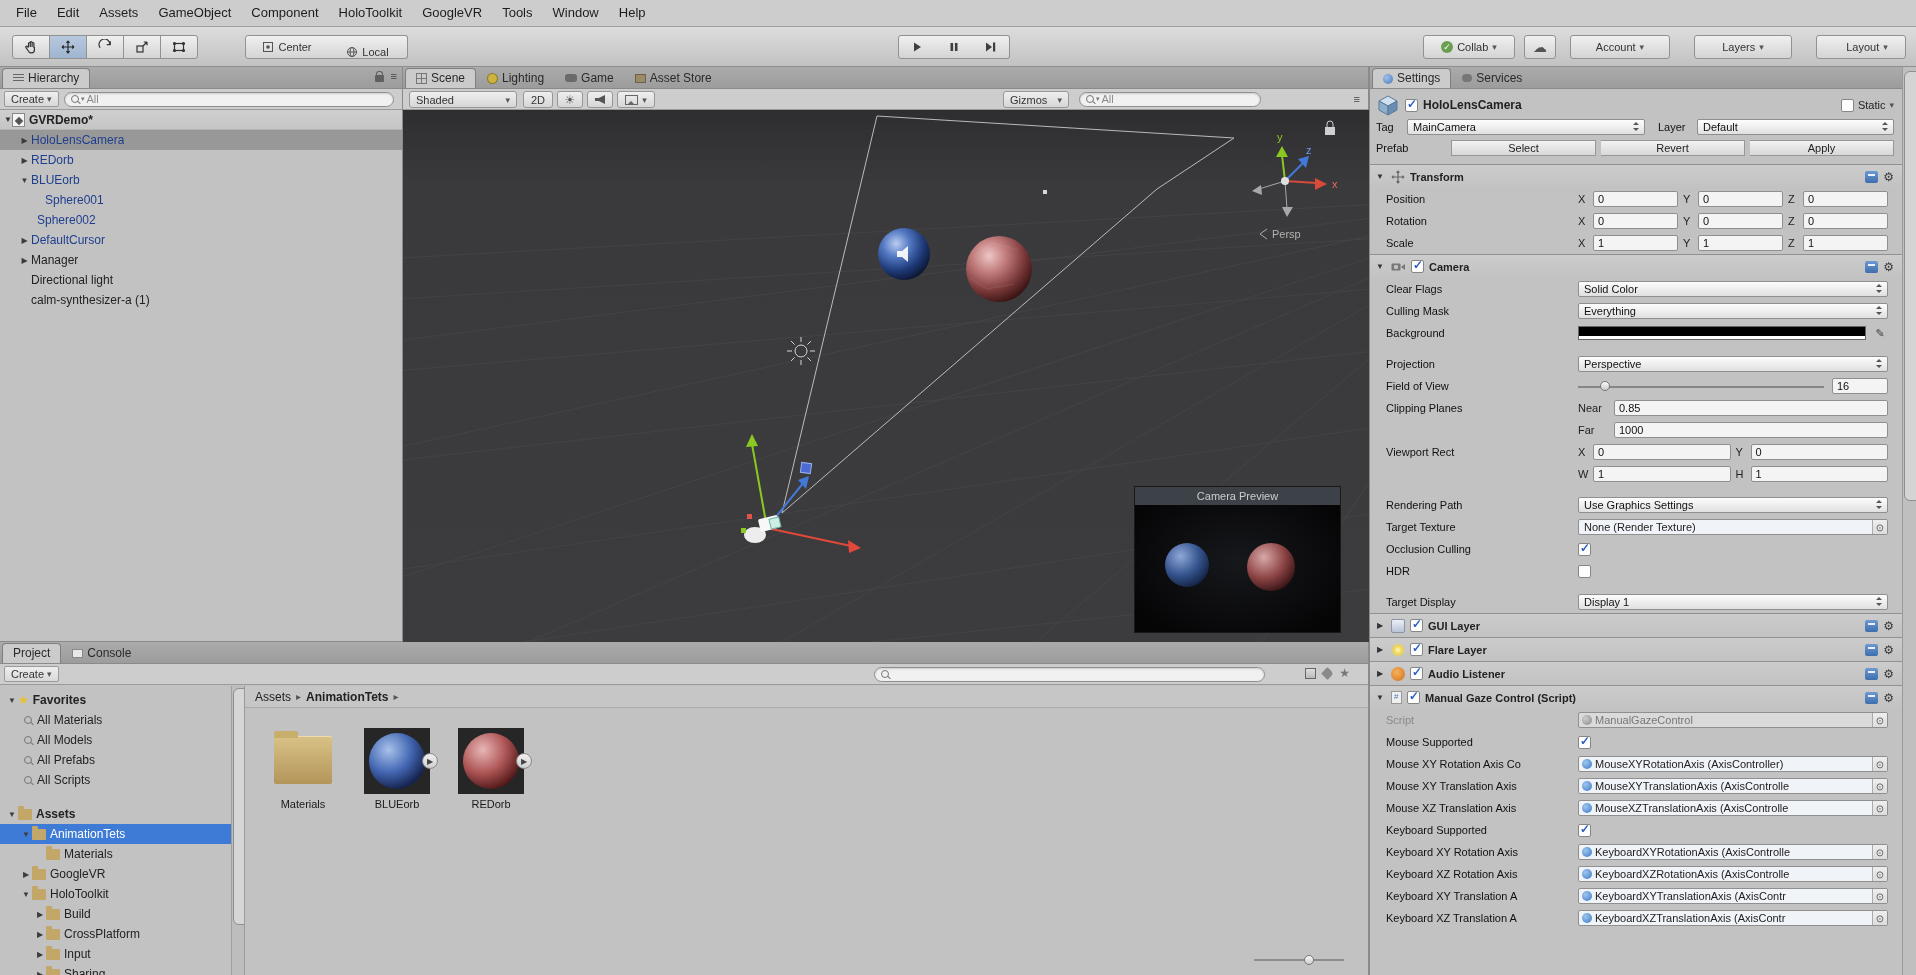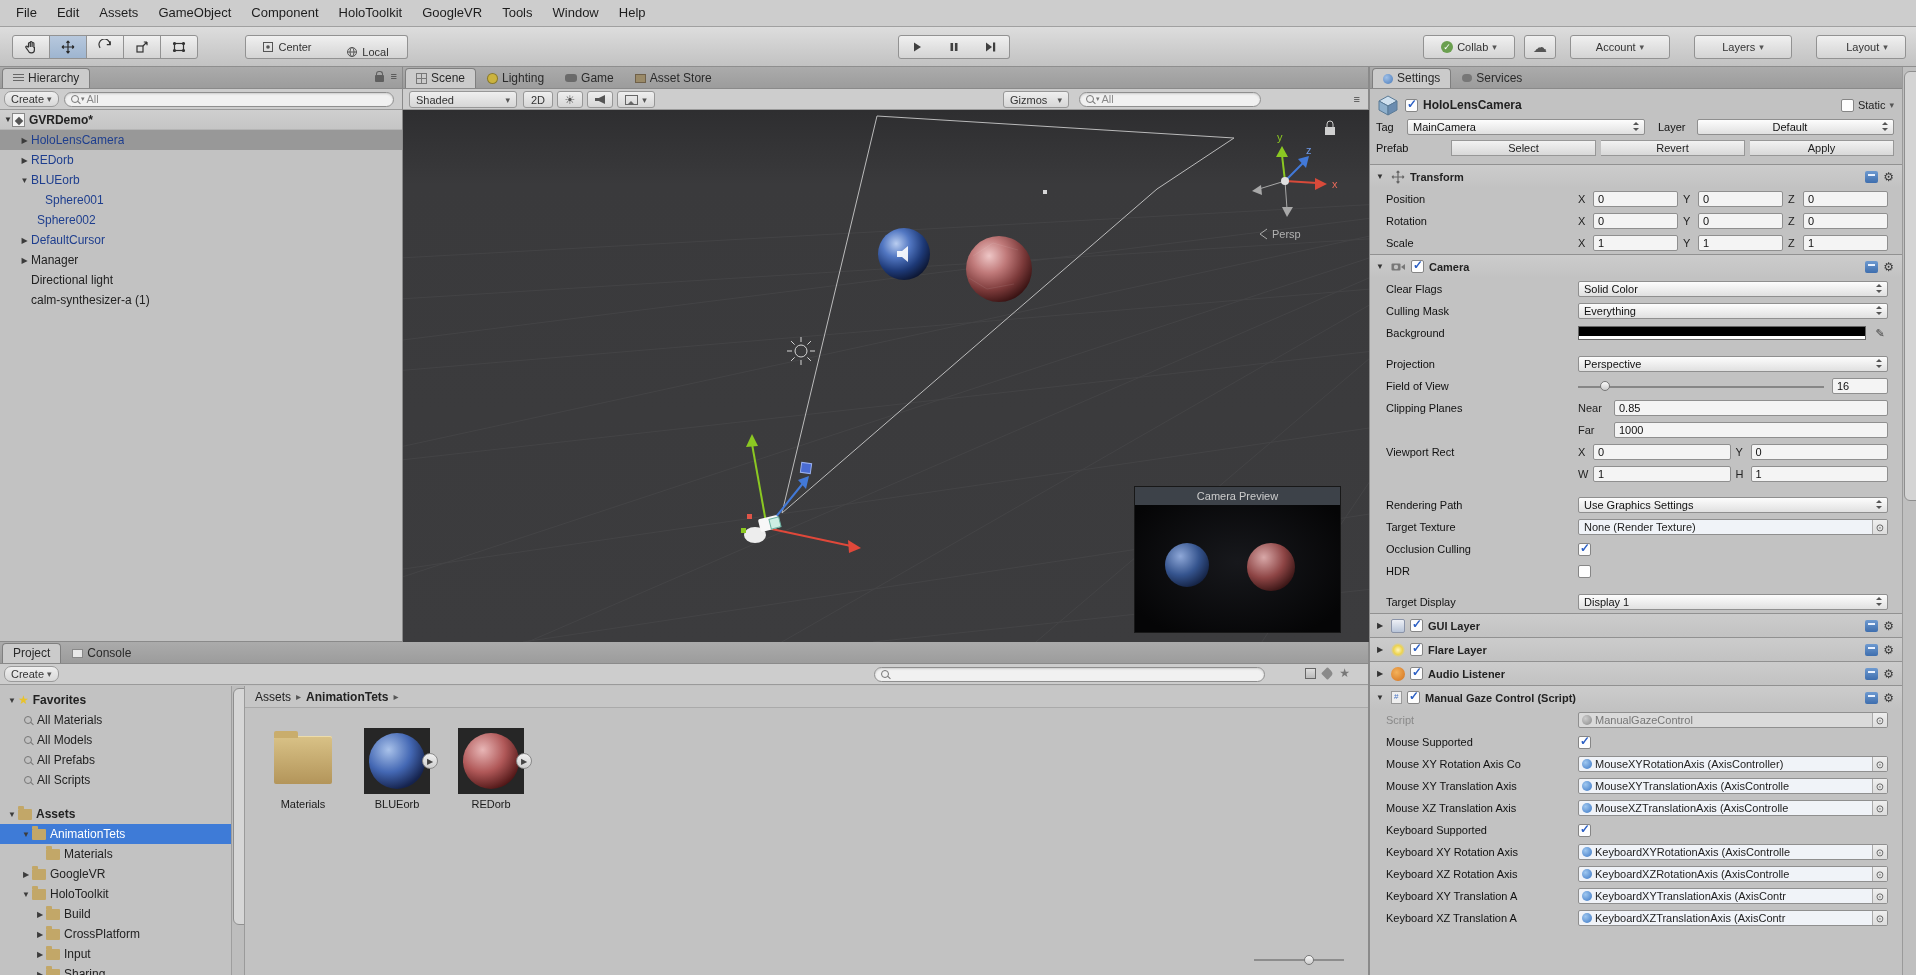--- a/index.html
+++ b/index.html
@@ -33,21 +33,21 @@
   .kind-store{width:11px;height:9px;background:#9a8a68;border:1px solid #6f6049;}
   .kind-console{width:11px;height:9px;background:#e8e8e8;border:1px solid #888;}
   .kind-inspector{width:10px;height:10px;border-radius:50%;background:radial-gradient(circle at 35% 35%,#9fc0e8,#4a7ab8);}
   .kind-services{width:10px;height:8px;border-radius:4px;background:#777;}
   .panel-top-icons{position:absolute;right:5px;top:4px;display:flex;gap:7px;align-items:center;}
   .plock{width:9px;height:7px;background:#5f5f5f;border-radius:1px;position:relative;margin-top:4px;}
   .plock::before{content:"";position:absolute;left:1px;top:-4px;width:5px;height:4px;border:1.5px solid #5f5f5f;border-bottom:none;border-radius:3px 3px 0 0;}
   .pmenu{font-size:11px;color:#444;line-height:11px;}
 
   .ptoolbar{height:21px;background:#cdcdcd;border-bottom:1px solid #9a9a9a;position:relative;display:flex;align-items:center;padding:0 4px;}
-  .createbtn{height:16px;border:1px solid #9a9a9a;border-radius:7px;background:linear-gradient(#efefef,#d8d8d8);display:inline-flex;align-items:center;gap:3px;padding:0 6px;font-size:11px;color:#333;}
+  .createbtn{height:16px;border:1px solid #9a9a9a;border-radius:2px;background:linear-gradient(#efefef,#d8d8d8);display:inline-flex;align-items:center;gap:3px;padding:0 6px;font-size:11px;color:#333;}
   .search{position:absolute;height:15px;border:1px solid #8f8f8f;border-radius:8px;background:#f1f1f1;box-shadow:inset 0 1px 2px rgba(0,0,0,.15);display:flex;align-items:center;padding:0 6px;color:#8a8a8a;font-size:11px;gap:2px;}
   .loupe{width:8px;height:8px;border:1px solid #777;border-radius:50%;position:relative;flex:none;}
   .loupe::after{content:"";position:absolute;width:4px;height:1px;background:#777;transform:rotate(45deg);right:-3px;bottom:-1px;}
   .scaret{font-size:7px;color:#777;}
 
   
   #hierarchy{left:0;top:67px;width:403px;height:575px;border-right:1px solid #8a8a8a;border-bottom:1px solid #8a8a8a;}
   .scenerow{height:20px;display:flex;align-items:center;padding-left:4px;font-weight:bold;background:linear-gradient(#cfcfcf,#c5c5c5);border-bottom:1px solid #b5b5b5;}
   .scn-ico{width:13px;height:14px;background:#f5f5f5;border:1px solid #888;position:relative;margin-right:4px;flex:none;}
   .scn-ico::after{content:"";position:absolute;left:3px;top:4px;width:6px;height:6px;background:#555;transform:rotate(45deg);}
@@ -688,21 +688,21 @@
         <span>Static</span>
         <span class="da">▾</span>
       </span>
     </div>
     <div class="ihrow">
       <span class="minilabel" style="width:26px;">Tag</span>
       <span class="popup" style="width:238px;">
           <span>MainCamera</span>
         </span>
       <span class="minilabel" style="width:34px;margin-left:8px;">Layer</span>
-      <span class="popup" style="flex:1;justify-content:center;">
+      <span class="popup" style="flex:1;">
           <span>Default</span>
         </span>
     </div>
     <div class="ihrow" style="height:20px;">
       <span class="minilabel" style="width:70px;">Prefab</span>
       <div class="flatbtn">Select</div>
       <div class="flatbtn">Revert</div>
       <div class="flatbtn">Apply</div>
     </div>
   </div>

